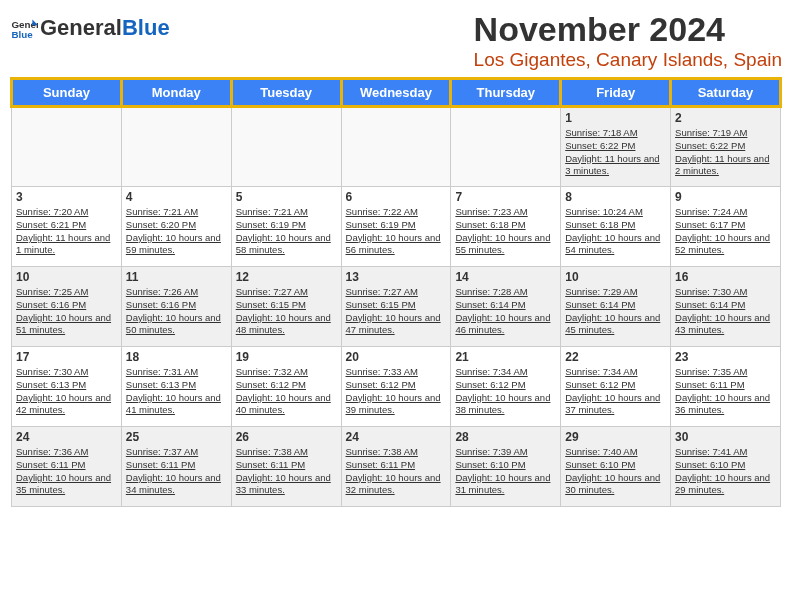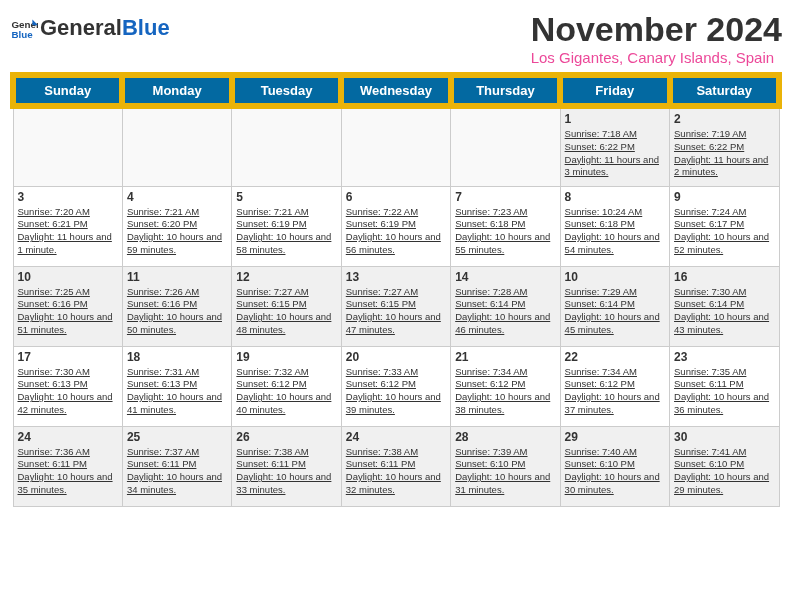--- a/index.html
+++ b/index.html
@@ -35,35 +35,35 @@
     }
     .title-block {
       text-align: left;
     }
     .month-title {
       font-size: 34px;
       font-weight: bold;
       color: #333;
     }
     .location-title {
-      font-size: 15px;
-      color: #ec4899;
+      font-size: 19px;
+      color: #c2410c;
     }
     table {
       width: 100%;
       border-collapse: collapse;
       table-layout: fixed;
     }
     th {
-      background-color: #0369a1;
+      background-color: #3b82f6;
       color: #fff;
       text-align: center;
       font-size: 13px;
       padding: 5px 14px;
-      border: 6px solid #eab308;
+      border: 3px solid #eab308;
     }
     td {
       vertical-align: top;
       border: 1px solid #ccc;
       padding: 3px 4px;
       font-size: 10px;
       color: #333;
       height: 80px;
       background: #fff;
     }

